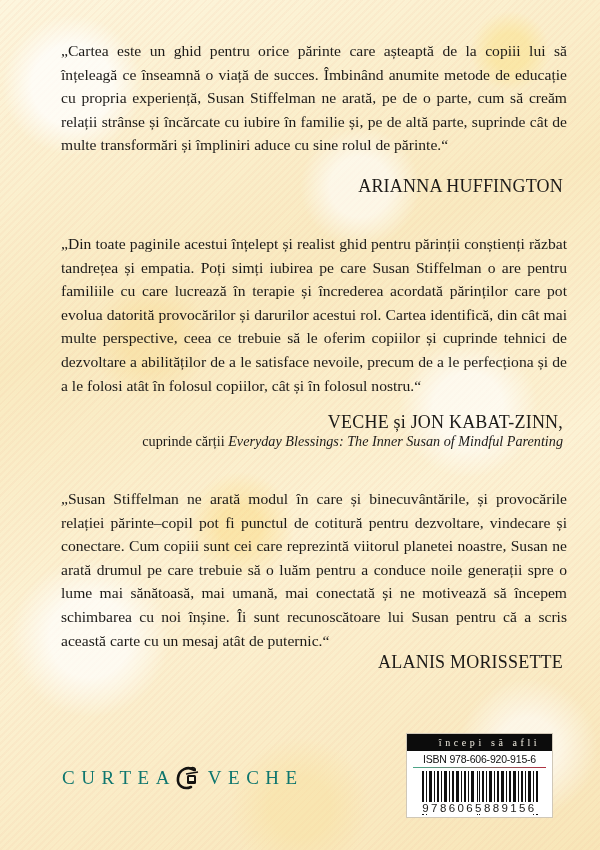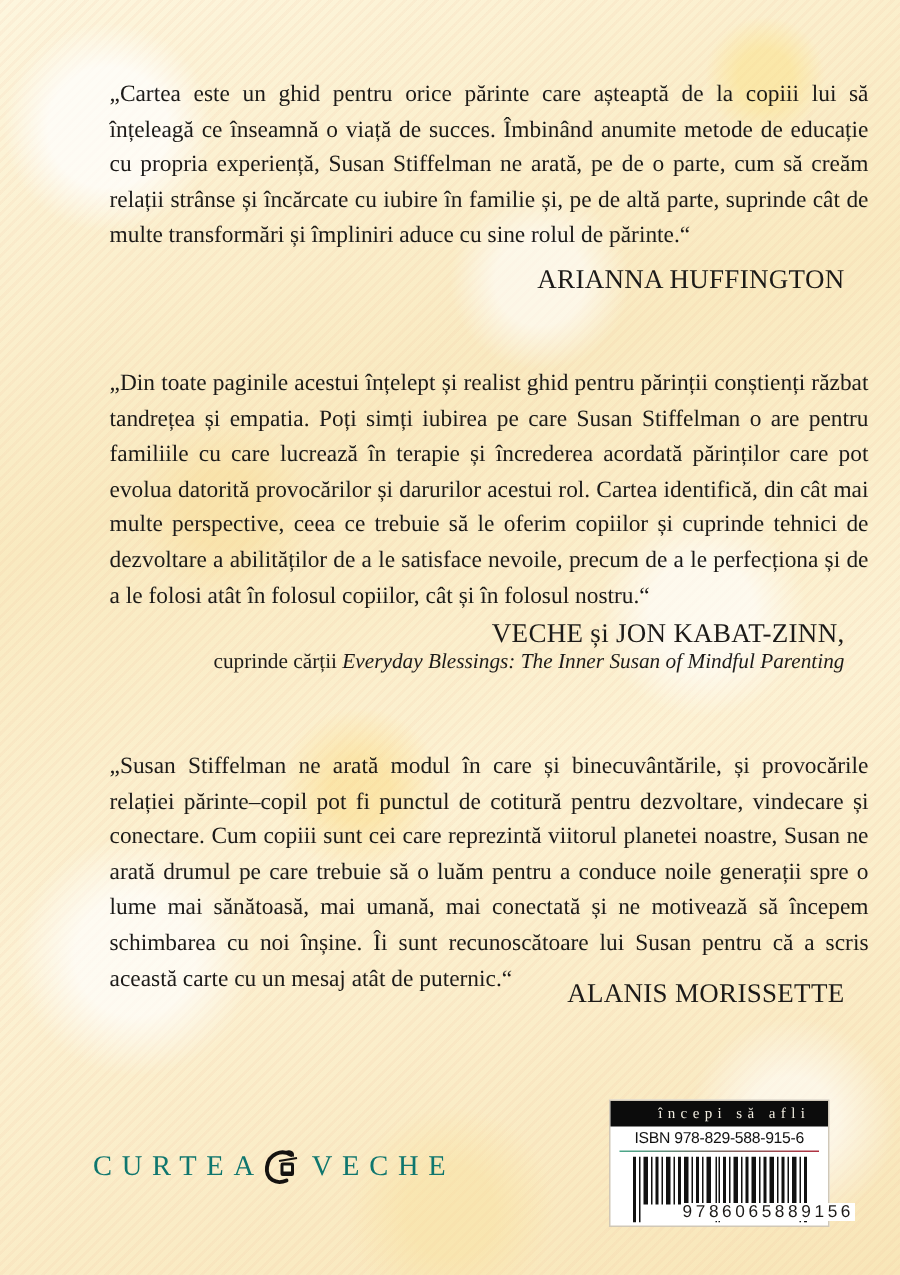--- a/index.html
+++ b/index.html
@@ -18,21 +18,21 @@
       radial-gradient(circle at 50% 95%, rgba(248,225,160,0.5) 0 30px, transparent 70px),
       repeating-linear-gradient(135deg, rgba(240,180,150,0.10) 0 2px, transparent 2px 5px),
       linear-gradient(160deg, #fdf6de 0%, #f9eac0 35%, #fcf2d4 60%, #f8e6b8 100%);
     font-family: "DejaVu Serif", "Liberation Serif", serif;
     color: #1c1a18;
   }
   .quote {
     position: absolute; left: 58px; width: 506px;
     font-family: "Liberation Serif", "DejaVu Serif", serif;
     font-size: 15.6px; line-height: 23.6px;
-    text-align: justify; margin: 15px;
+    text-align: justify; margin: 3px;
   }
   .attrib {
     position: absolute; right: 37px;
     font-family: "Liberation Serif", serif;
     font-size: 18px; letter-spacing: 0.2px; margin: 0; text-align: right;
   }
   .attrib-sub {
     position: absolute; right: 37px;
     font-family: "Liberation Serif", serif;
     font-size: 14.2px; margin: 0; text-align: right;
@@ -64,21 +64,21 @@
     padding-left: 20px;
   }
   .isbn-num {
     font-family: "Liberation Sans", sans-serif; font-size: 10.5px; text-align: center;
     margin-top: 2px; letter-spacing: -0.2px; color: #111;
   }
   .isbn-rule { height: 1px; margin: 2px 6px 0 6px; background: linear-gradient(90deg, #4aa88a, #b03040); }
   .barcode { display: block; margin: 3px auto 0 auto; }
   .barcode-digits {
     font-family: "Liberation Sans", sans-serif; font-size: 11.5px; letter-spacing: 2.4px;
-    text-align: left; margin-top: -13px; position: relative; margin-left: 47px;
+    text-align: center; margin-top: -13px; position: relative;
   }
   .barcode-digits span { background: #fff; padding: 0 1px; }
 </style>
 </head>
 <body>
 
 <p class="quote" id="q1">„Cartea este un ghid pentru orice părinte care așteaptă de la copiii lui să înțeleagă ce înseamnă o viață de succes. Îmbinând anumite metode de educație cu propria experiență, Susan Stiffelman ne arată, pe de o parte, cum să creăm relații strânse și încărcate cu iubire în familie și, pe de altă parte, suprinde cât de multe transformări și împliniri aduce cu sine rolul de părinte.“</p>
 <p class="attrib" id="a1">ARIANNA HUFFINGTON</p>
 
 <p class="quote" id="q2">„Din toate paginile acestui înțelept și realist ghid pentru părinții conștienți răzbat tandrețea și empatia. Poți simți iubirea pe care Susan Stiffelman o are pentru familiile cu care lucrează în terapie și încrederea acordată părinților care pot evolua datorită provocărilor și darurilor acestui rol. Cartea identifică, din cât mai multe perspective, ceea ce trebuie să le oferim copiilor și cuprinde tehnici de dezvoltare a abilităților de a le satisface nevoile, precum de a le perfecționa și de a le folosi atât în folosul copiilor, cât și în folosul nostru.“</p>
@@ -95,21 +95,21 @@
     <path d="M17 4 C19 3, 22 4, 21 7" fill="none" stroke="#141210" stroke-width="1.6"></path>
     <rect x="13" y="11" width="9" height="9" rx="1.5" fill="#141210"></rect>
     <rect x="15" y="13" width="5" height="4" fill="#fbf3d6"></rect>
     <path d="M12 10 L24 8" stroke="#141210" stroke-width="1.4"></path>
   </svg>
   <span>VECHE</span>
 </div>
 
 <div class="isbn-box">
   <div class="isbn-head">începi să afli</div>
-  <div class="isbn-num">ISBN 978-829-588-915-6</div>
+  <div class="isbn-num">ISBN 978-606-920-915-6</div>
   <div class="isbn-rule"></div>
   <svg class="barcode" width="128" height="44" viewBox="0 0 128 44">
     <g fill="#111">
       <rect x="6" y="0" width="2" height="44"></rect>
         <rect x="10" y="0" width="1" height="44"></rect>
       <rect x="13" y="0" width="3" height="32"></rect>
         <rect x="18" y="0" width="1" height="32"></rect>
       <rect x="21" y="0" width="2" height="32"></rect>
         <rect x="25" y="0" width="1" height="32"></rect>
       <rect x="28" y="0" width="3" height="32"></rect>

